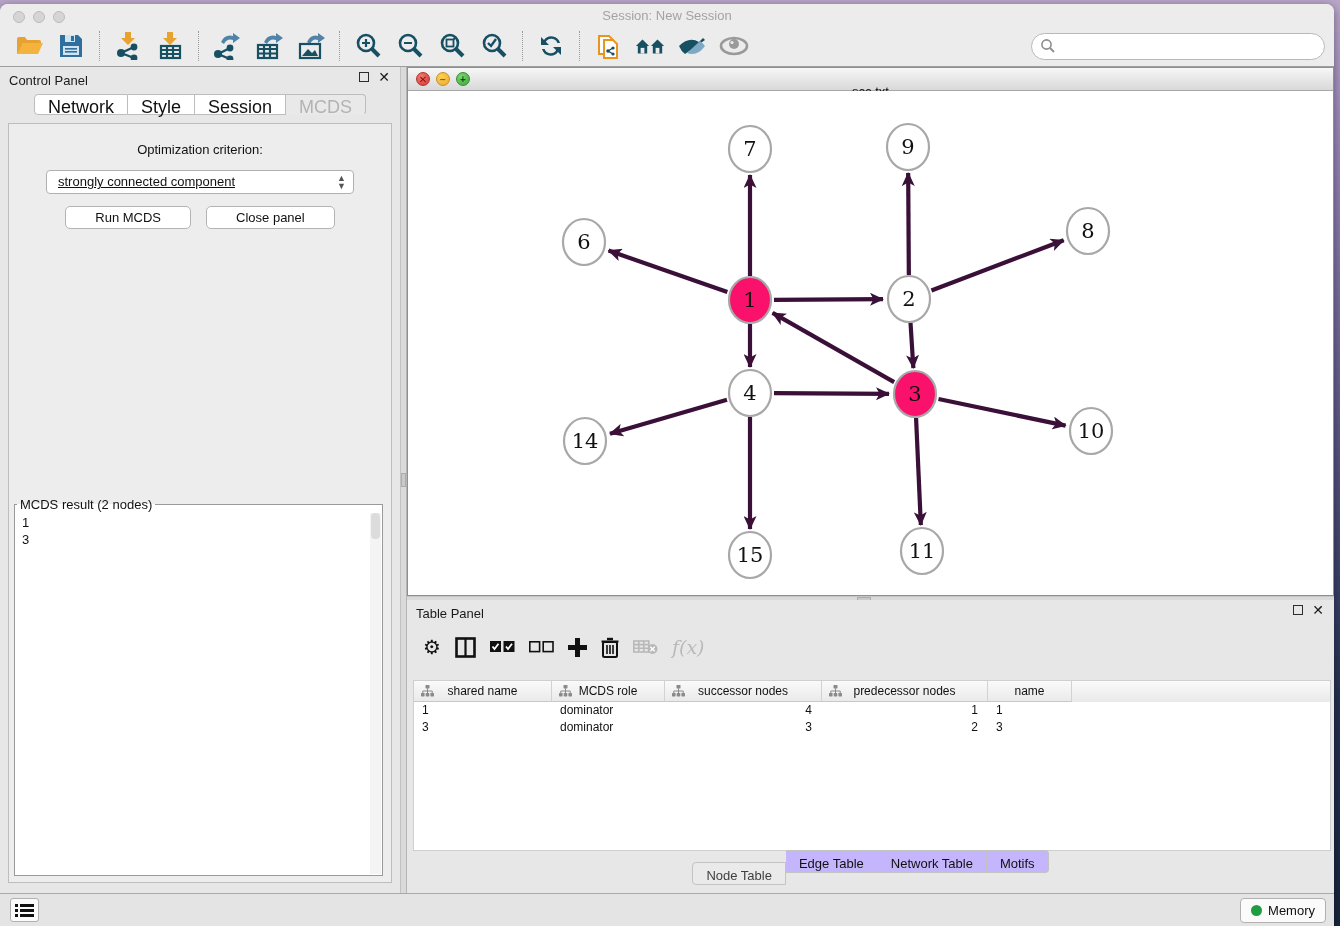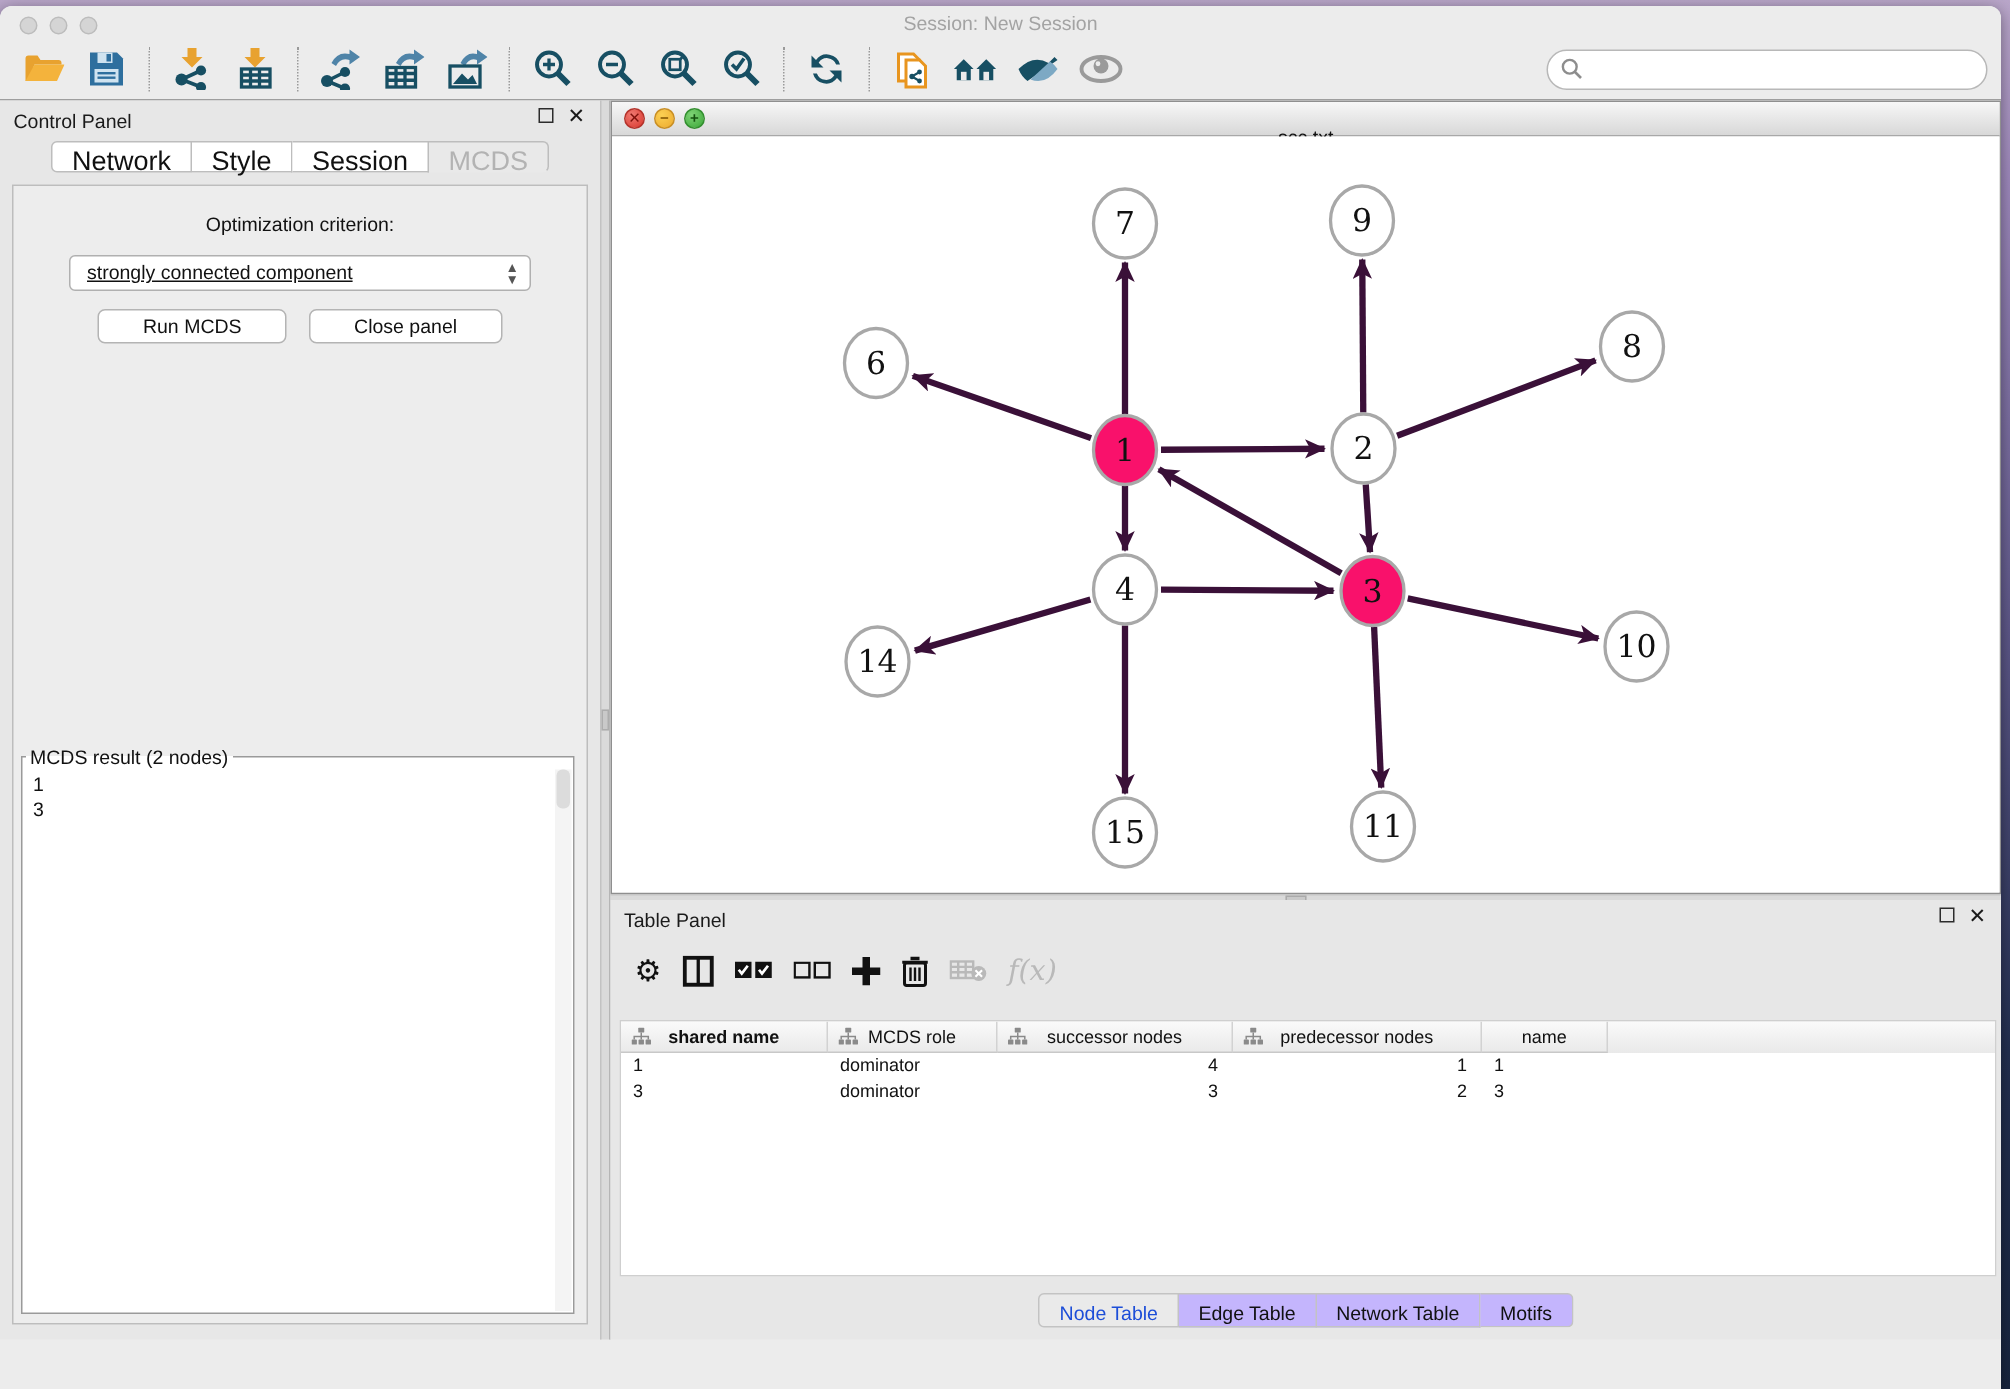--- a/index.html
+++ b/index.html
@@ -105,21 +105,21 @@
   .th .tree-ic { position:absolute; left:7px; top:4px; }
   .trow { display:flex; height:17px; font-size:12px; color:#111; }
   .td { padding:1px 10px 0 8px; }
   .td.r { text-align:right; }
 
   .tp-tabs { position:absolute; left:0; right:0; bottom:8px; display:flex; justify-content:center; }
   .tp-tab { border:1px solid #c3c3c3; border-left:none; background:#c4b5fd; font-size:13px;
     height:23px; padding:3px 13px 0; color:#111; }
   .tp-tab:first-child { border-left:1px solid #c3c3c3; border-radius:4px 0 0 4px; }
   .tp-tab:last-child { border-radius:0 4px 4px 0; }
-  .tp-tab.active { background:#eaeaea; color:#1d4ed8; }
+  .tp-tab.active { background:#eaeaea; color:#404040;margin-top:12px; }
 
   
   .statusbar { position:absolute; left:0; right:0; bottom:0; height:33px; background:#e4e4e4;
     border-top:1px solid #a9a9a9; }
   .list-btn { position:absolute; left:10px; top:4px; width:29px; height:24px; background:#fbfbfb;
     border:1px solid #b0b0b0; border-radius:3px; display:flex; align-items:center; justify-content:center; }
   .mem-btn { position:absolute; right:8px; top:4px; height:25px; background:#fbfbfb;
     border:1px solid #b0b0b0; border-radius:4px; display:flex; align-items:center; gap:6px;
     padding:0 10px; font-size:13px; color:#111; }
   .mem-dot { width:11px; height:11px; border-radius:50%; background:#1e9e3e; }
@@ -454,21 +454,21 @@
                   <path d="M0.8 5.6 L15.8 5.6 M0.8 9.2 L15.8 9.2 M5.8 2 L5.8 13 M10.8 2 L10.8 13"></path>
                 </g>
                 <circle cx="19.5" cy="10" r="5" fill="#b9b9b9"></circle>
                 <path d="M17.3 7.8 L21.7 12.2 M21.7 7.8 L17.3 12.2" stroke="#fff" stroke-width="1.4"></path>
               </svg>
           </span>
           <span class="tp-icon fx">f(x)</span>
         </div>
         <div class="ntable">
           <div class="thead" id="thead">
-              <div class="th" style="width: 138px; font-weight: bold;">
+              <div class="th" style="width: 138px;">
                 <svg class="tree-ic" width="13" height="12" viewBox="0 0 13 12">
                   <g fill="#8a8a8a">
                     <rect x="4.5" y="0" width="4" height="3.4" rx="0.6"></rect>
                     <rect x="0" y="8" width="3.6" height="3.4" rx="0.6"></rect>
                     <rect x="4.7" y="8" width="3.6" height="3.4" rx="0.6"></rect>
                     <rect x="9.4" y="8" width="3.6" height="3.4" rx="0.6"></rect>
                   </g>
                   <path d="M6.5 3.4 L6.5 6 M1.8 8 L1.8 6 L11.2 6 L11.2 8 M6.5 6 L6.5 8" stroke="#8a8a8a" fill="none"></path>
                 </svg>
                 <span>shared name</span>
@@ -533,13 +533,31 @@
         <div class="tp-tabs" id="tp-tabs">
             <button class="tp-tab active">Node Table</button>
             <button class="tp-tab">Edge Table</button>
             <button class="tp-tab">Network Table</button>
             <button class="tp-tab">Motifs</button>
           </div>
       </div>
     </div>
   </div>
 
+  <div class="statusbar">
+    <span class="list-btn">
+      <svg width="19" height="15" viewBox="0 0 19 15">
+          <g fill="#111">
+            <rect x="0" y="1" width="3" height="3"></rect>
+            <rect x="5" y="1" width="14" height="3"></rect>
+            <rect x="0" y="6" width="3" height="3"></rect>
+            <rect x="5" y="6" width="14" height="3"></rect>
+            <rect x="0" y="11" width="3" height="3"></rect>
+            <rect x="5" y="11" width="14" height="3"></rect>
+          </g>
+        </svg>
+    </span>
+    <span class="mem-btn">
+      <span class="mem-dot"></span>
+      <span>Memory</span>
+    </span>
+  </div>
 </div>
 
 </body></html>

